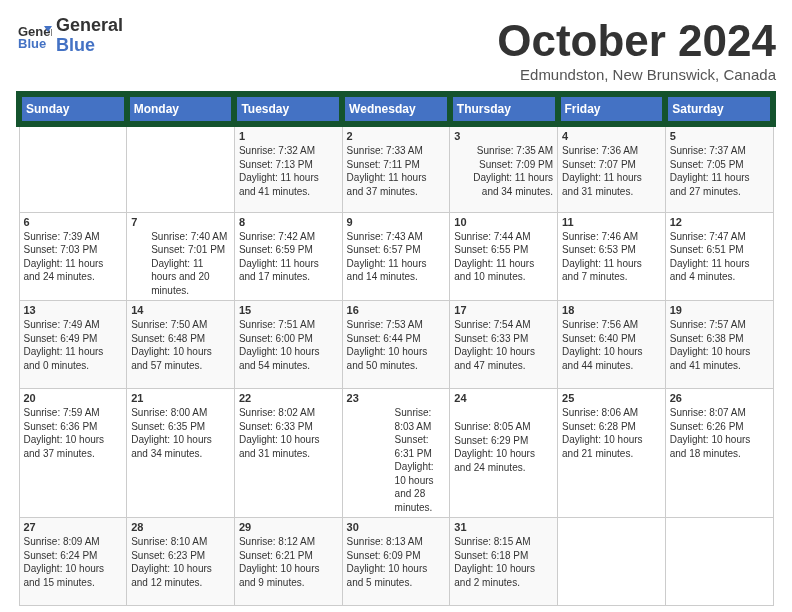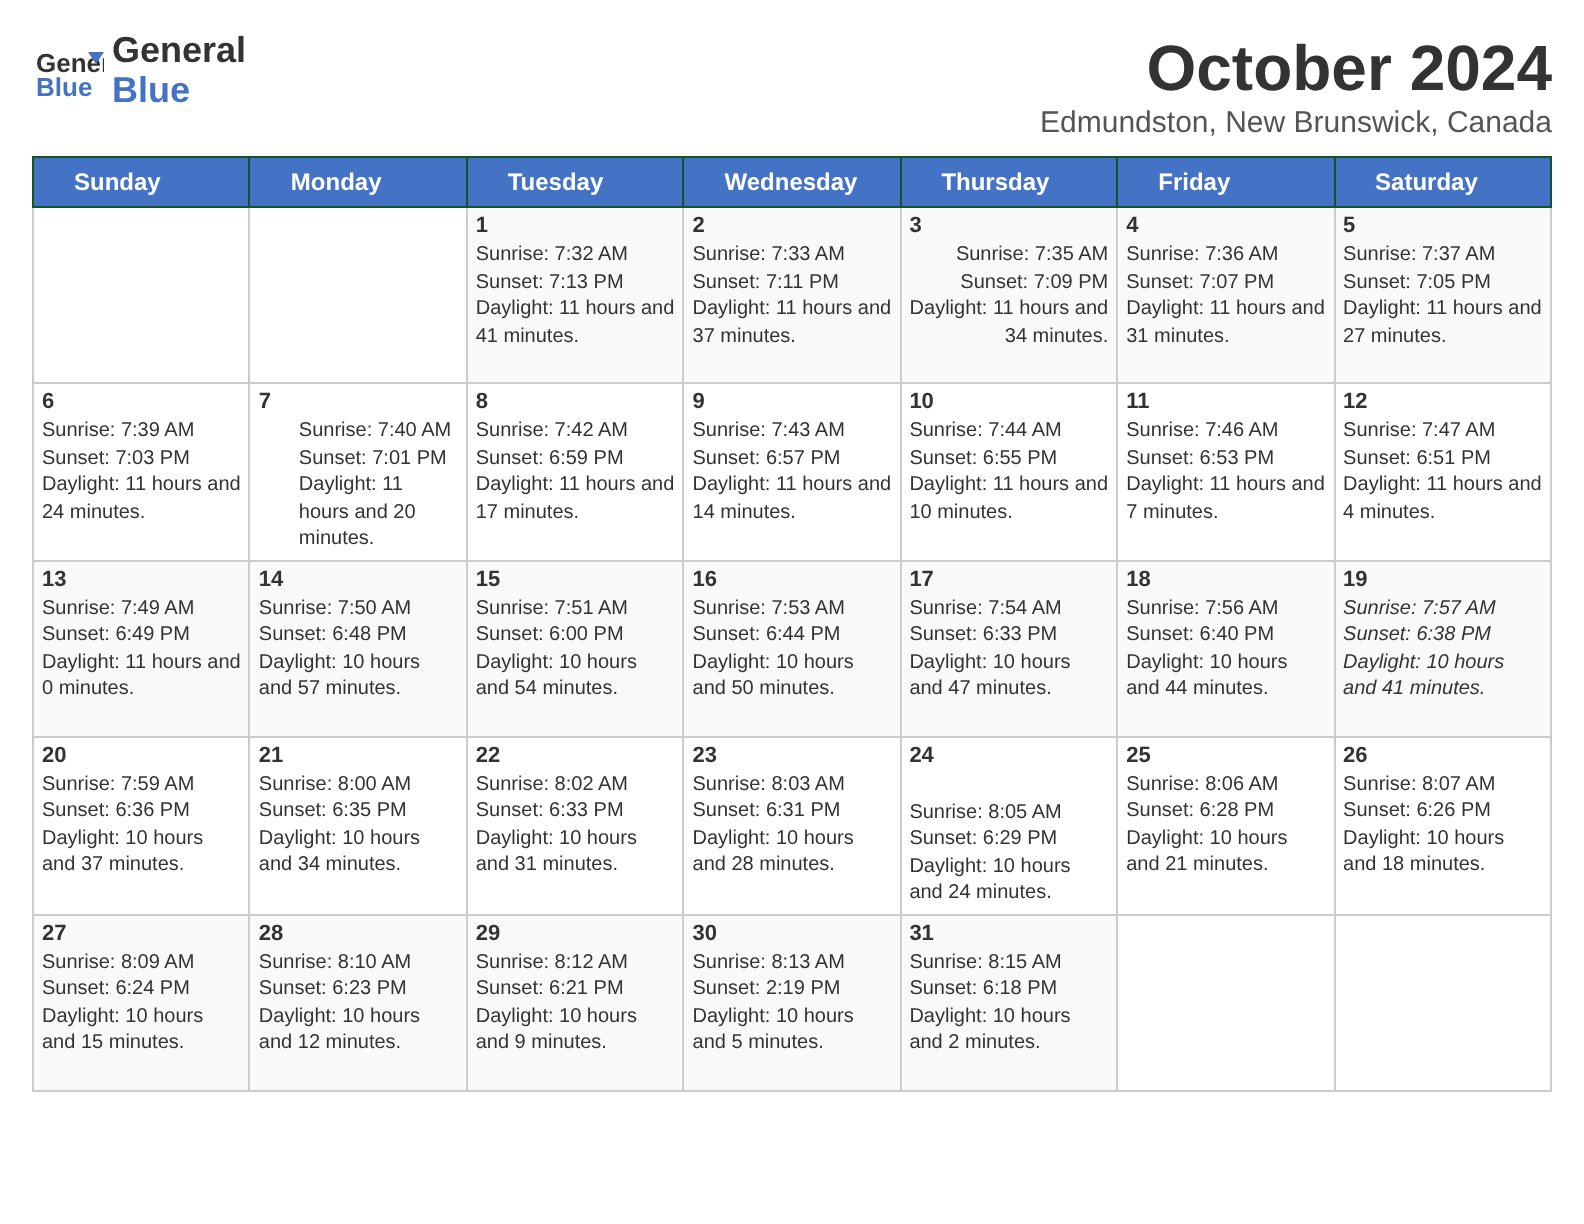--- a/index.html
+++ b/index.html
@@ -27,40 +27,40 @@
       color: #333;
       line-height: 1.1;
     }
     .logo-text span { display: block; }
     .logo-icon {
       width: 36px;
       height: 36px;
     }
     .title-block { text-align: right; }
     .month-title {
-      font-size: 32px;
+      font-size: 44px;
       font-weight: bold;
       color: #333;
     }
     .subtitle {
       font-size: 15px;
       color: #555;
     }
     table {
       width: 100%;
       border-collapse: collapse;
       table-layout: fixed;
     }
     thead th {
       background-color: #4472c4;
       color: #fff;
       font-size: 12px;
-      padding: 5px 20px;
+      padding: 5px 4px;
       text-align: left;
-      border: 1px solid #14532d;
+      border: 6px solid #14532d;
     }
     tbody td {
       border: 1px solid #ccc;
       vertical-align: top;
       padding: 3px 4px;
       font-size: 10px;
       color: #333;
       height: 88px;
       background: #fff;
     }
@@ -224,21 +224,21 @@
 Daylight: 10 hours and 47 minutes.</div>
         </td>
         <td>
           <span class="day-num">18</span>
           <div class="day-info" style="white-space: pre-line;">Sunrise: 7:56 AM
 Sunset: 6:40 PM
 Daylight: 10 hours and 44 minutes.</div>
         </td>
         <td>
           <span class="day-num">19</span>
-          <div class="day-info" style="white-space: pre-line; font-style: italic;">Sunrise: 7:57 AM
+          <div class="day-info" style="white-space: pre-line;">Sunrise: 7:57 AM
 Sunset: 6:38 PM
 Daylight: 10 hours and 41 minutes.</div>
         </td>
       </tr>
       <tr>
         <td>
           <span class="day-num">20</span>
           <div class="day-info" style="white-space: pre-line;">Sunrise: 7:59 AM
 Sunset: 6:36 PM
 Daylight: 10 hours and 37 minutes.</div>
@@ -250,21 +250,21 @@
 Daylight: 10 hours and 34 minutes.</div>
         </td>
         <td>
           <span class="day-num">22</span>
           <div class="day-info" style="white-space: pre-line;">Sunrise: 8:02 AM
 Sunset: 6:33 PM
 Daylight: 10 hours and 31 minutes.</div>
         </td>
         <td>
           <span class="day-num">23</span>
-          <div class="day-info" style="white-space: pre-line;">Sunrise: 8:03 AM
+          <div class="day-info" style="white-space: pre-line; margin-left: 48px;">Sunrise: 8:03 AM
 Sunset: 6:31 PM
 Daylight: 10 hours and 28 minutes.</div>
         </td>
         <td>
           <span class="day-num">24</span>
           <div class="day-info" style="white-space: pre-line; margin-top: 16px;">Sunrise: 8:05 AM
 Sunset: 6:29 PM
 Daylight: 10 hours and 24 minutes.</div>
         </td>
         <td>
@@ -295,21 +295,21 @@
         </td>
         <td>
           <span class="day-num">29</span>
           <div class="day-info" style="white-space: pre-line;">Sunrise: 8:12 AM
 Sunset: 6:21 PM
 Daylight: 10 hours and 9 minutes.</div>
         </td>
         <td>
           <span class="day-num">30</span>
           <div class="day-info" style="white-space: pre-line;">Sunrise: 8:13 AM
-Sunset: 2:19 PM
+Sunset: 6:09 PM
 Daylight: 10 hours and 5 minutes.</div>
         </td>
         <td>
           <span class="day-num">31</span>
           <div class="day-info" style="white-space: pre-line;">Sunrise: 8:15 AM
 Sunset: 6:18 PM
 Daylight: 10 hours and 2 minutes.</div>
         </td>
         <td class="empty-cell"></td>
         <td class="empty-cell"></td>

